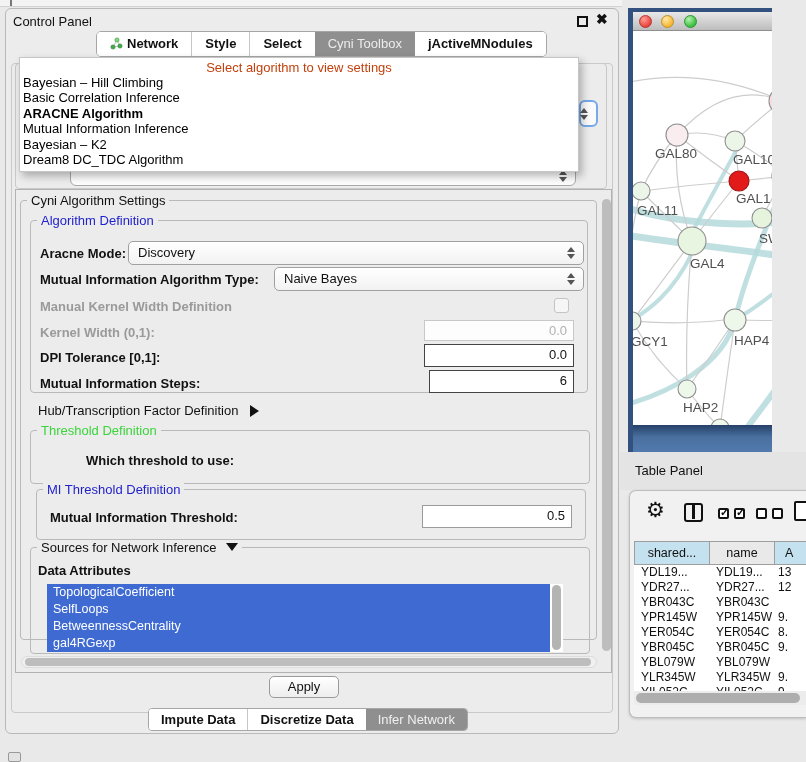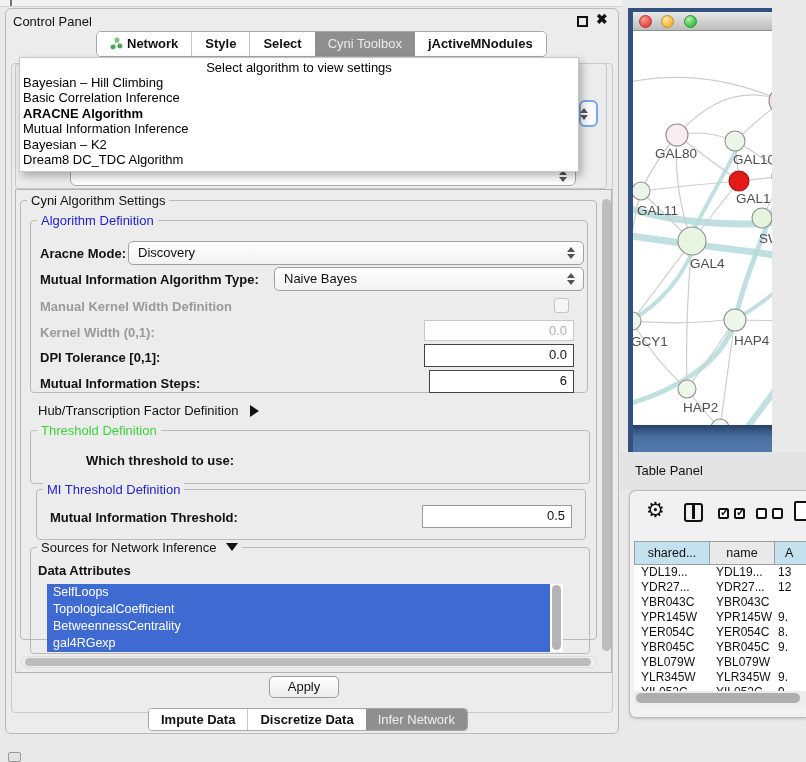--- a/index.html
+++ b/index.html
@@ -24,21 +24,21 @@
   .cp-tab.selected{background:#8f8f8f;color:#ececec;border-left:none;font-weight:normal;}
   .cp-tab.selected + .cp-tab{border-left:none;}
   .tab-icon{display:inline-block;vertical-align:-2px;margin-right:4px;}
   
   .inference-box{position:absolute;left:9px;top:54px;width:592px;height:126px;border:1px solid #c9c9c9;border-radius:4px;z-index:2;}
   .blue-spinner{position:absolute;right:8px;top:36px;width:19px;height:27px;border:2px solid #76a9ea;border-radius:6px;background:#fafafa;}
   .combo-partial{position:absolute;left:54px;top:102px;width:506px;height:20px;border:1px solid #a8a8a8;border-radius:6px;background:#fcfcfc;}
   
   .algo-popup{position:absolute;left:13px;top:48px;width:560px;height:115px;background:#fff;
               border:1px solid #c6c6c6;box-shadow:3px 4px 8px rgba(0,0,0,.28);z-index:10;padding-top:2px;}
-  .popup-placeholder{text-align:center;color:#000000;font-size:13px;line-height:15px;}
+  .popup-placeholder{text-align:center;color:#c2410c;font-size:13px;line-height:15px;}
   .popup-item{padding-left:3px;font-size:13px;line-height:15.4px;color:#000;cursor:pointer;}
   .popup-item.bold{font-weight:bold;}
   
   .settings-panel{position:absolute;left:9px;top:180px;width:597px;height:484px;border:1px solid #b2b2b2;background:#ececec;z-index:4;}
   .fieldset{position:absolute;border:1px solid #b9b9b9;border-radius:4px;}
   .legend{position:absolute;top:-8px;left:6px;background:#ececec;padding:0 4px;font-size:13px;white-space:nowrap;}
   .legend.blue{color:#2222cc;}
   .legend.green{color:#3bd43b;}
   .lbl{position:absolute;font-size:13px;font-weight:bold;white-space:nowrap;}
   .lbl.disabled{color:#9a9a9a;}
@@ -203,22 +203,22 @@
       <div class="field" style="left:406px;top:315px;width:150px;height:23px;border-color:#9b9b9b;text-align:right;">0.5</div>
 
       <div class="fieldset" style="left:14px;top:357px;width:560px;height:107px;">
         <span class="legend">
           <span>Sources for Network Inference</span>
           <span class="tri-down"></span>
         </span>
       </div>
       <div class="lbl" style="left:22px;top:373px;">Data Attributes</div>
       <div class="attr-list" style="left:31px;top:394px;width:516px;height:68px;">
-        <div class="attr-item">SelfLoops</div>
-          <div class="attr-item">TopologicalCoefficient</div>
+        <div class="attr-item">TopologicalCoefficient</div>
+          <div class="attr-item">SelfLoops</div>
           <div class="attr-item">BetweennessCentrality</div>
           <div class="attr-item">gal4RGexp</div>
         <div class="list-scroll"></div>
       </div>
 
       <div class="vscroll"></div>
       <div class="hscroll-track">
         <div class="hscroll-thumb"></div>
       </div>
     </div>

